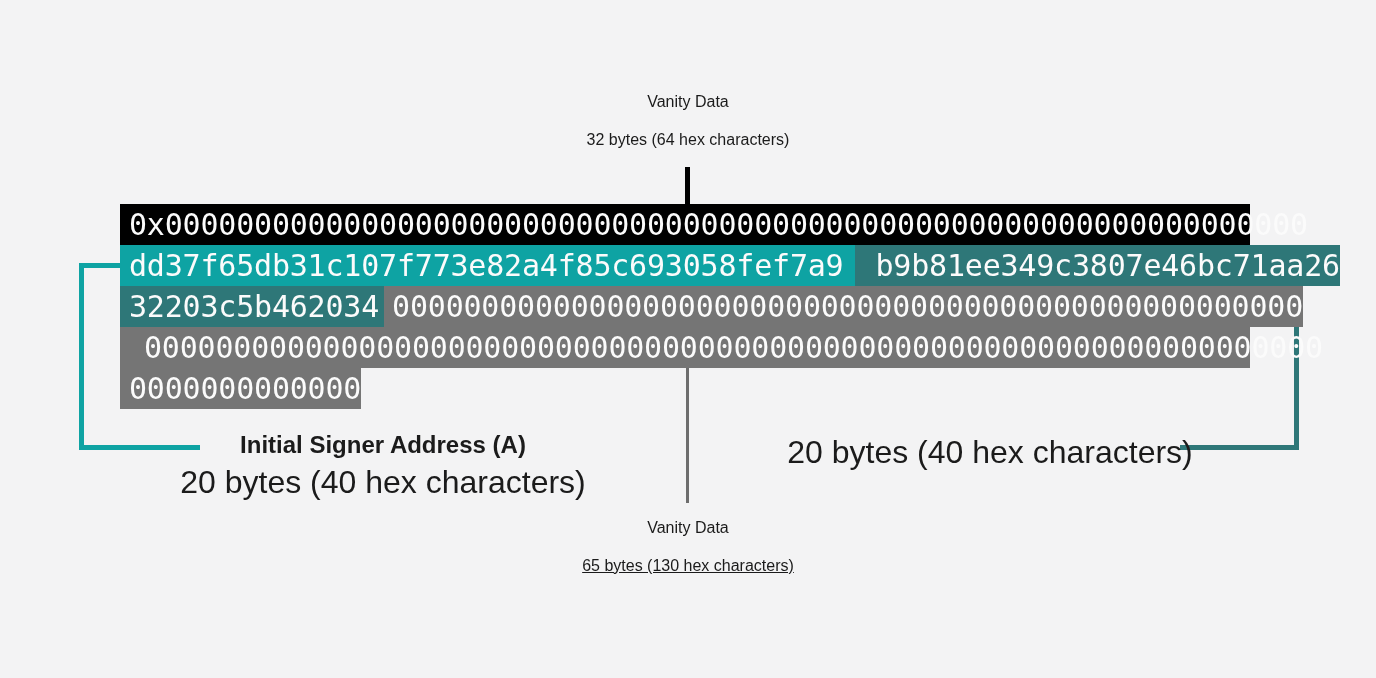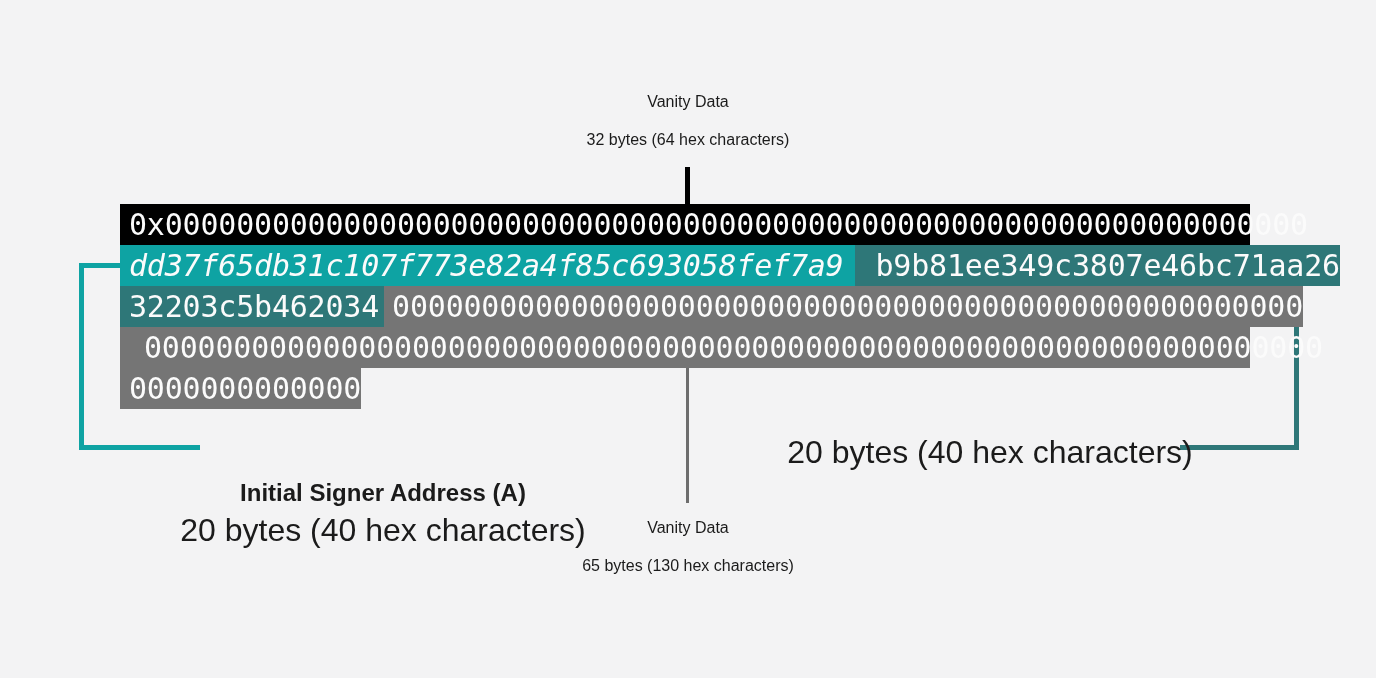--- a/index.html
+++ b/index.html
@@ -9,23 +9,23 @@
     background:var(--bg,#f3f3f4);
     overflow:hidden;
     font-family:"Liberation Sans",sans-serif;
     color:var(--text-dark,#1b1b1b);
   }
   
   .caption{position:absolute;left:0;right:0;text-align:center;line-height:30px;}
   .caption-top-title{top:87px;}
   .caption-top-sub{top:125px;}
   .caption-bottom-title{top:513px;}
-  .caption-bottom-sub{top:551px;}
+  .caption-bottom-sub{top:551px;text-decoration:underline;}
   .side-label{position:absolute;text-align:center;line-height:30px;}
-  .side-label .title{font-size:24px;font-weight:700;display:block;margin-top:48px;}
+  .side-label .title{font-size:24px;font-weight:700;display:block;}
   .side-label .subtitle{font-size:32px;font-weight:400;display:block;margin-top:7px;}
   .label-a{left:163px;top:430px;width:440px;}
   .label-b{left:770px;top:430px;width:440px;}
   
   .vline,.hline{position:absolute;}
   .connector-top{left:685px;top:167px;width:5px;height:37px;background:#000;}
   .connector-bottom{left:686px;top:368px;width:3px;height:135px;background:var(--connector-gray,#6d6d6d);}
   
   .bracket-a-stub{left:81px;top:263px;width:39px;height:5px;background:var(--bright-teal,#0ea3a3);}
   .bracket-a-vert{left:79px;top:263px;width:5px;height:187px;background:var(--bright-teal,#0ea3a3);}
@@ -39,21 +39,21 @@
     position:absolute;left:120px;top:204px;width:1130px;
     font-family:"DejaVu Sans Mono",monospace;
     font-size:30px;letter-spacing:-0.2px;
     color:var(--hex-white,#fbfbfb);
   }
   .hexrow{display:flex;align-items:center;height:41px;white-space:pre;}
   .row-black{background:#000;}
   .row-black .cell{padding-left:9px;}
   .row-addr{background:transparent;}
   .cell{display:flex;align-items:center;height:100%;flex-shrink:0;}
-  .cell-a{background:var(--bright-teal,#0ea3a3);padding-left:9px;padding-right:12px;font-style:italic;}
+  .cell-a{background:var(--bright-teal,#0ea3a3);padding-left:9px;padding-right:12px;}
   .cell-b1{background:var(--dark-teal,#2e7778);padding-left:20px;flex-grow:1;}
   .cell-b2{background:var(--dark-teal,#2e7778);padding-left:9px;padding-right:5px;}
   .cell-gray-fill{background:var(--gray-row,#757575);padding-left:8px;flex-grow:1;}
   .row-gray{background:var(--gray-row,#757575);}
   .row-gray .cell{padding-left:24px;}
   .row-gray-short{background:var(--gray-row,#757575);display:inline-flex;align-items:center;height:41px;padding-left:9px;padding-right:0;white-space:pre;}
 </style>
 </head>
 <body>
 

